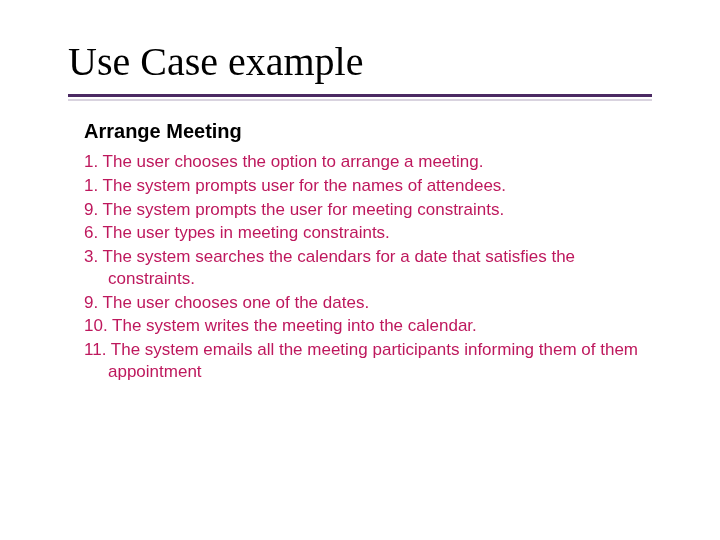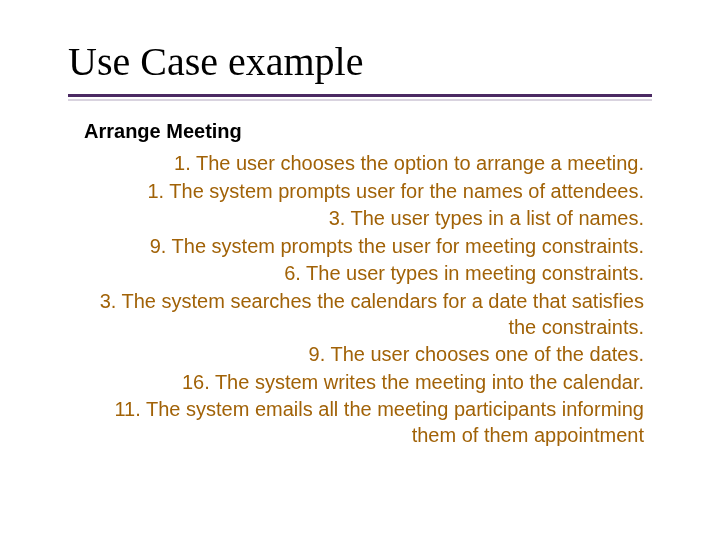--- a/index.html
+++ b/index.html
@@ -48,46 +48,44 @@
     top: 120px;
     width: 560px;
   }
   .subheading {
     font-size: 20px;
     font-weight: 700;
     margin: 0 0 8px 0;
     color: #000000;
   }
   .step {
-    font-size: 20px;
+    font-size: 17px;
     line-height: 1.28;
     margin: 0 0 2px 0;
     padding-left: 24px;
     text-indent: -24px;
-    color: #a16207;
-    text-align: right;
+    color: #be185d;
   }
 </style>
 </head>
 <body>
 
 <div class="slide">
 
   <div class="title-wrap">
     <h1 class="title">Use Case example</h1>
     <div class="title-rule-dark"></div>
     <div class="title-rule-light"></div>
   </div>
 
   <div class="body">
     <p class="subheading">Arrange Meeting</p>
     <p class="step">1. The user chooses the option to arrange a meeting.</p>
     <p class="step">1. The system prompts user for the names of attendees.</p>
-    <p class="step">3. The user types in a list of names.</p>
     <p class="step">9. The system prompts the user for meeting constraints.</p>
     <p class="step">6. The user types in meeting constraints.</p>
     <p class="step">3. The system searches the calendars for a date that satisfies the constraints.</p>
     <p class="step">9. The user chooses one of the dates.</p>
-    <p class="step">16. The system writes the meeting into the calendar.</p>
+    <p class="step">10. The system writes the meeting into the calendar.</p>
     <p class="step">11. The system emails all the meeting participants informing them of them appointment</p>
   </div>
 
 </div>
 
 </body></html>

